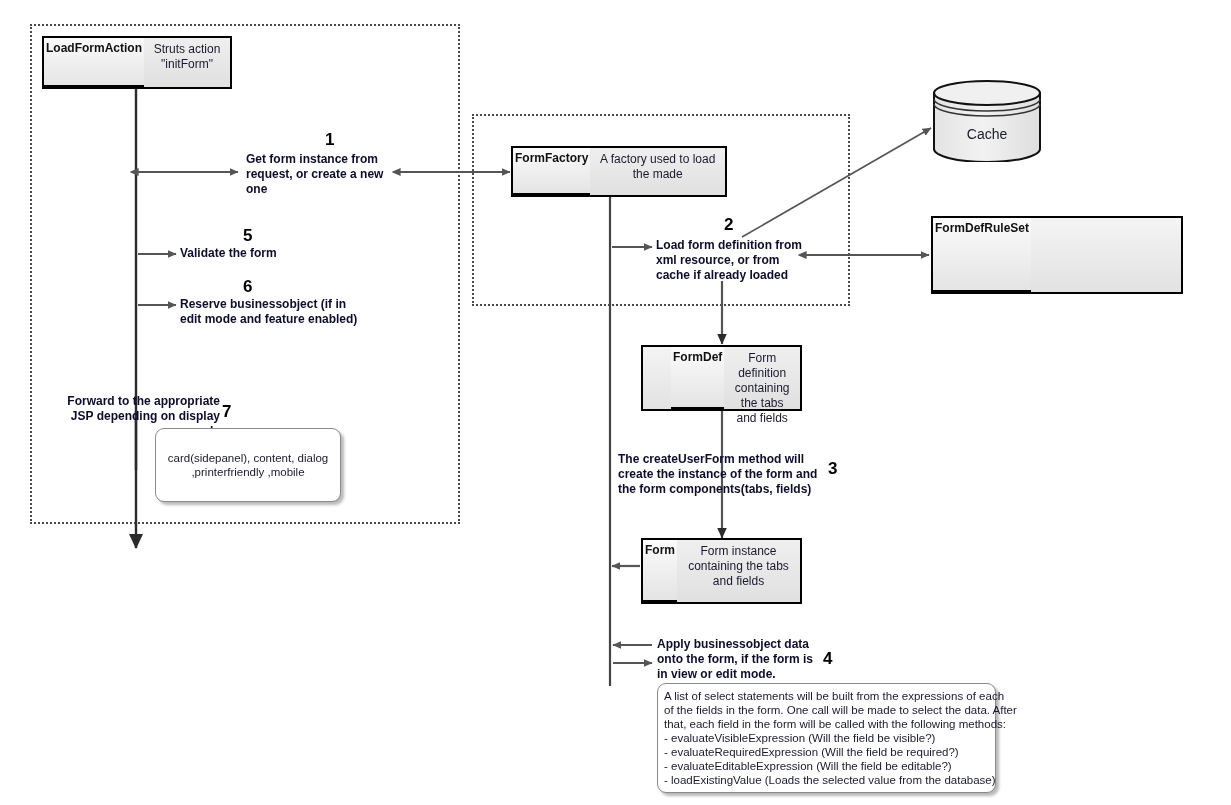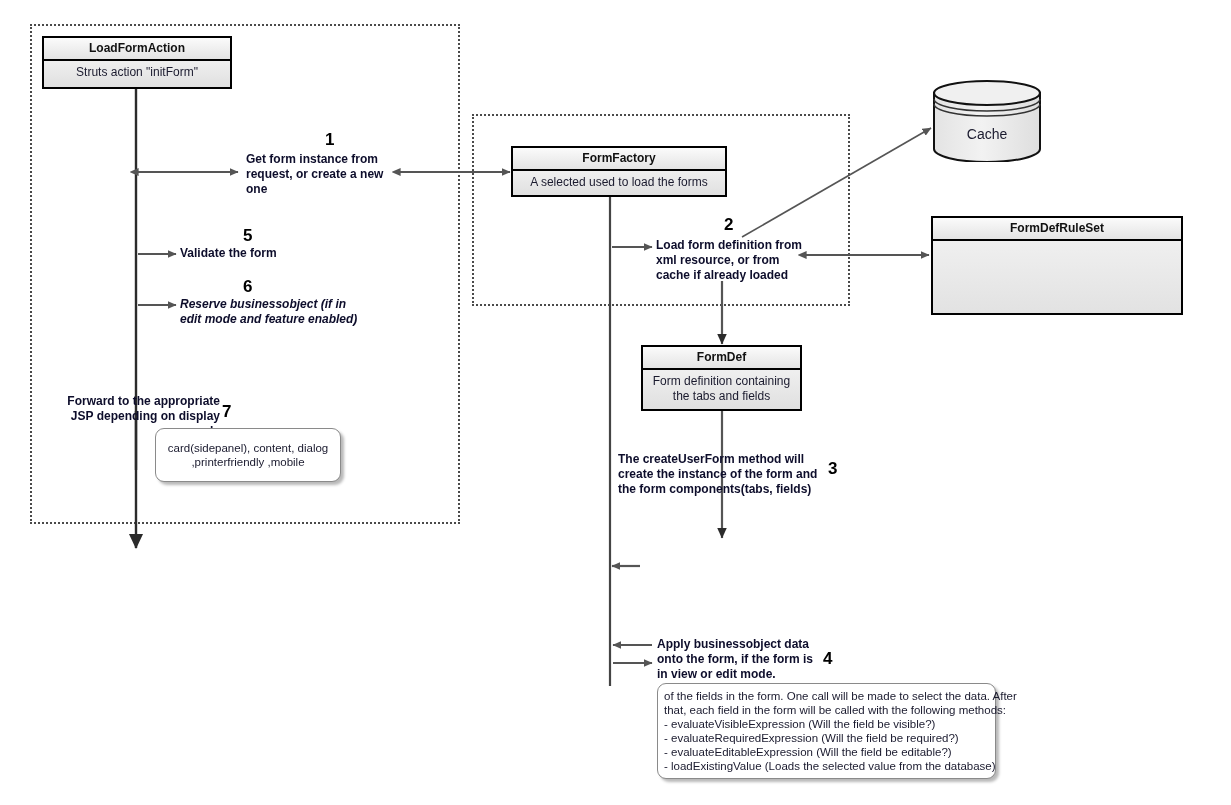--- a/index.html
+++ b/index.html
@@ -27,21 +27,21 @@
     background: transparent;
   }
 
   
   .uml-box {
     position: absolute;
     box-sizing: border-box;
     border: 2px solid #000000;
     background: linear-gradient(180deg, #f4f4f4 0%, #e2e2e2 100%);
     display: flex;
-    flex-direction: column;
+    flex-direction: row;
     z-index: 5;
   }
   .uml-title {
     box-sizing: border-box;
     text-align: center;
     font-weight: bold;
     font-size: 12px;
     color: #111111;
     border-bottom: 2px solid #000000;
     padding: 3px 2px 4px 2px;
@@ -181,35 +181,41 @@
   <div class="uml-box" style="left:42px; top:36px; width:190px; height:53px;">
     <div class="uml-title">LoadFormAction</div>
     <div class="uml-body">
       <span>Struts action "initForm"</span>
     </div>
   </div>
 
   <div class="uml-box" style="left:511px; top:146px; width:216px; height:51px;">
     <div class="uml-title">FormFactory</div>
     <div class="uml-body">
-      <span>A selected used to load the forms</span>
-    </div>
-  </div>
-
-  <div class="uml-box" style="left:931px; top:216px; width:252px; height:99px;">
+      <span>A factory used to load the made</span>
+    </div>
+  </div>
+
+  <div class="uml-box" style="left:931px; top:216px; width:252px; height:78px;">
     <div class="uml-title">FormDefRuleSet</div>
   </div>
 
-  <div class="uml-box" style="left:641px; top:345px; width:161px; height:66px;">
+  <div class="uml-box" style="left:641px; top:345px; width:161px; height:66px;padding-left:28px;">
     <div class="uml-title">FormDef</div>
     <div class="uml-body">
       <span>Form definition containing the tabs and fields</span>
     </div>
   </div>
 
+  <div class="uml-box" style="left:641px; top:538px; width:161px; height:66px;">
+    <div class="uml-title">Form</div>
+    <div class="uml-body">
+      <span>Form instance containing the tabs and fields</span>
+    </div>
+  </div>
 
   <div class="cylinder" style="left:932px; top:80px; width:110px; height:82px;">
     <svg width="110" height="82" viewBox="0 0 110 82" xmlns="http://www.w3.org/2000/svg">
       <defs>
         <linearGradient id="cylGrad" x1="0" y1="0" x2="1" y2="0">
           <stop offset="0%" stop-color="#e3e3e3"></stop>
           <stop offset="45%" stop-color="#f2f2f2"></stop>
           <stop offset="100%" stop-color="#dedede"></stop>
         </linearGradient>
       </defs>
@@ -250,37 +256,38 @@
   <div class="lbl l" style="left:657px; top:637px; width:190px;">
     <div>Apply businessobject data</div>
     <div>onto the form, if the form is</div>
     <div>in view or edit mode.</div>
   </div>
 
   <div class="lbl l" style="left:180px; top:246px; width:180px;">
     <div>Validate the form</div>
   </div>
 
-  <div class="lbl l" style="left:180px; top:297px; width:200px;font-style:italic;">
+  <div class="lbl l" style="left:180px; top:297px; width:200px;">
     <div>Reserve businessobject (if in</div>
     <div>edit mode and feature enabled)</div>
   </div>
 
   <div class="lbl r" style="left:40px; top:394px; width:180px;">
     <div>Forward to the appropriate</div>
     <div>JSP depending on display</div>
     <div>mode</div>
   </div>
 
-  <div class="note centered" style="left:155px; top:428px; width:186px; padding:12px 8px;">
+  <div class="note centered" style="left:155px; top:428px; width:186px; padding:22px 8px;">
     <div class="note-line">card(sidepanel), content, dialog</div>
     <div class="note-line">,printerfriendly ,mobile</div>
   </div>
 
   <div class="note" style="left:657px; top:683px; width:339px; padding:5px 6px;">
+    <div class="note-line">A list of select statements will be built from the expressions of each</div>
     <div class="note-line">of the fields in the form. One call will be made to select the data. After</div>
     <div class="note-line">that, each field in the form will be called with the following methods:</div>
     <div class="note-line">- evaluateVisibleExpression (Will the field be visible?)</div>
     <div class="note-line">- evaluateRequiredExpression (Will the field be required?)</div>
     <div class="note-line">- evaluateEditableExpression (Will the field be editable?)</div>
     <div class="note-line">- loadExistingValue (Loads the selected value from the database)</div>
   </div>
 
 </div>
 

